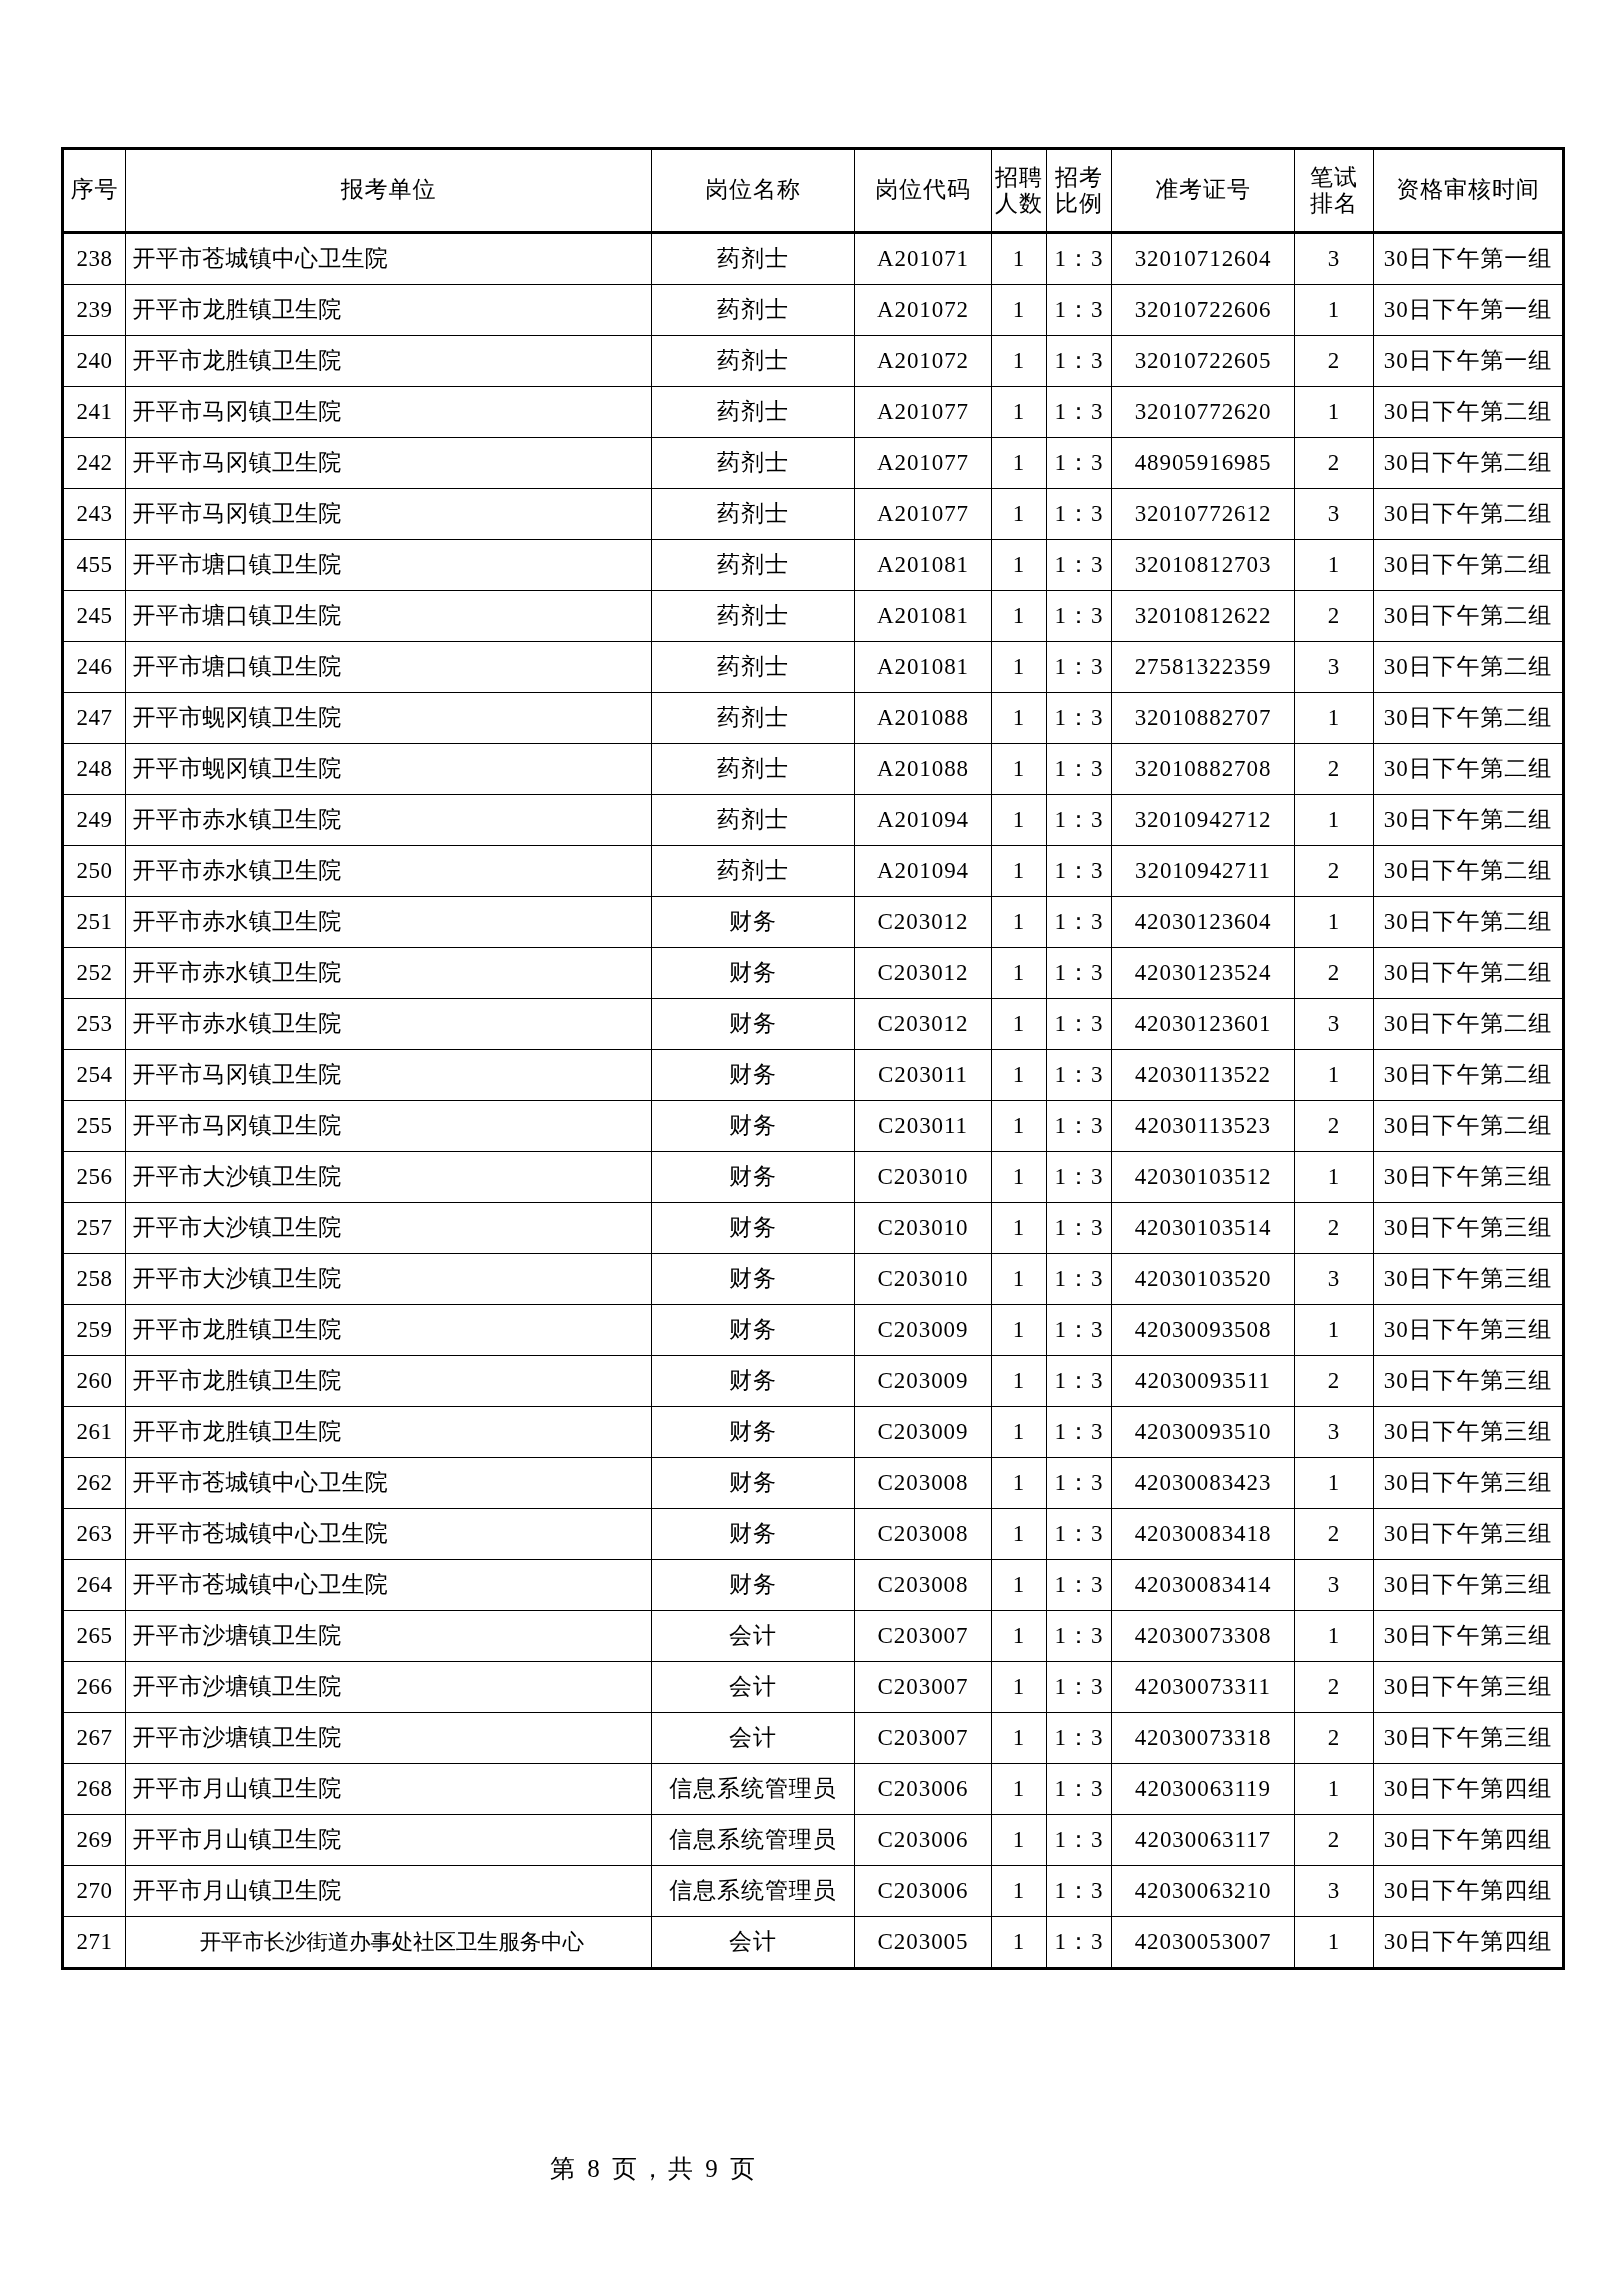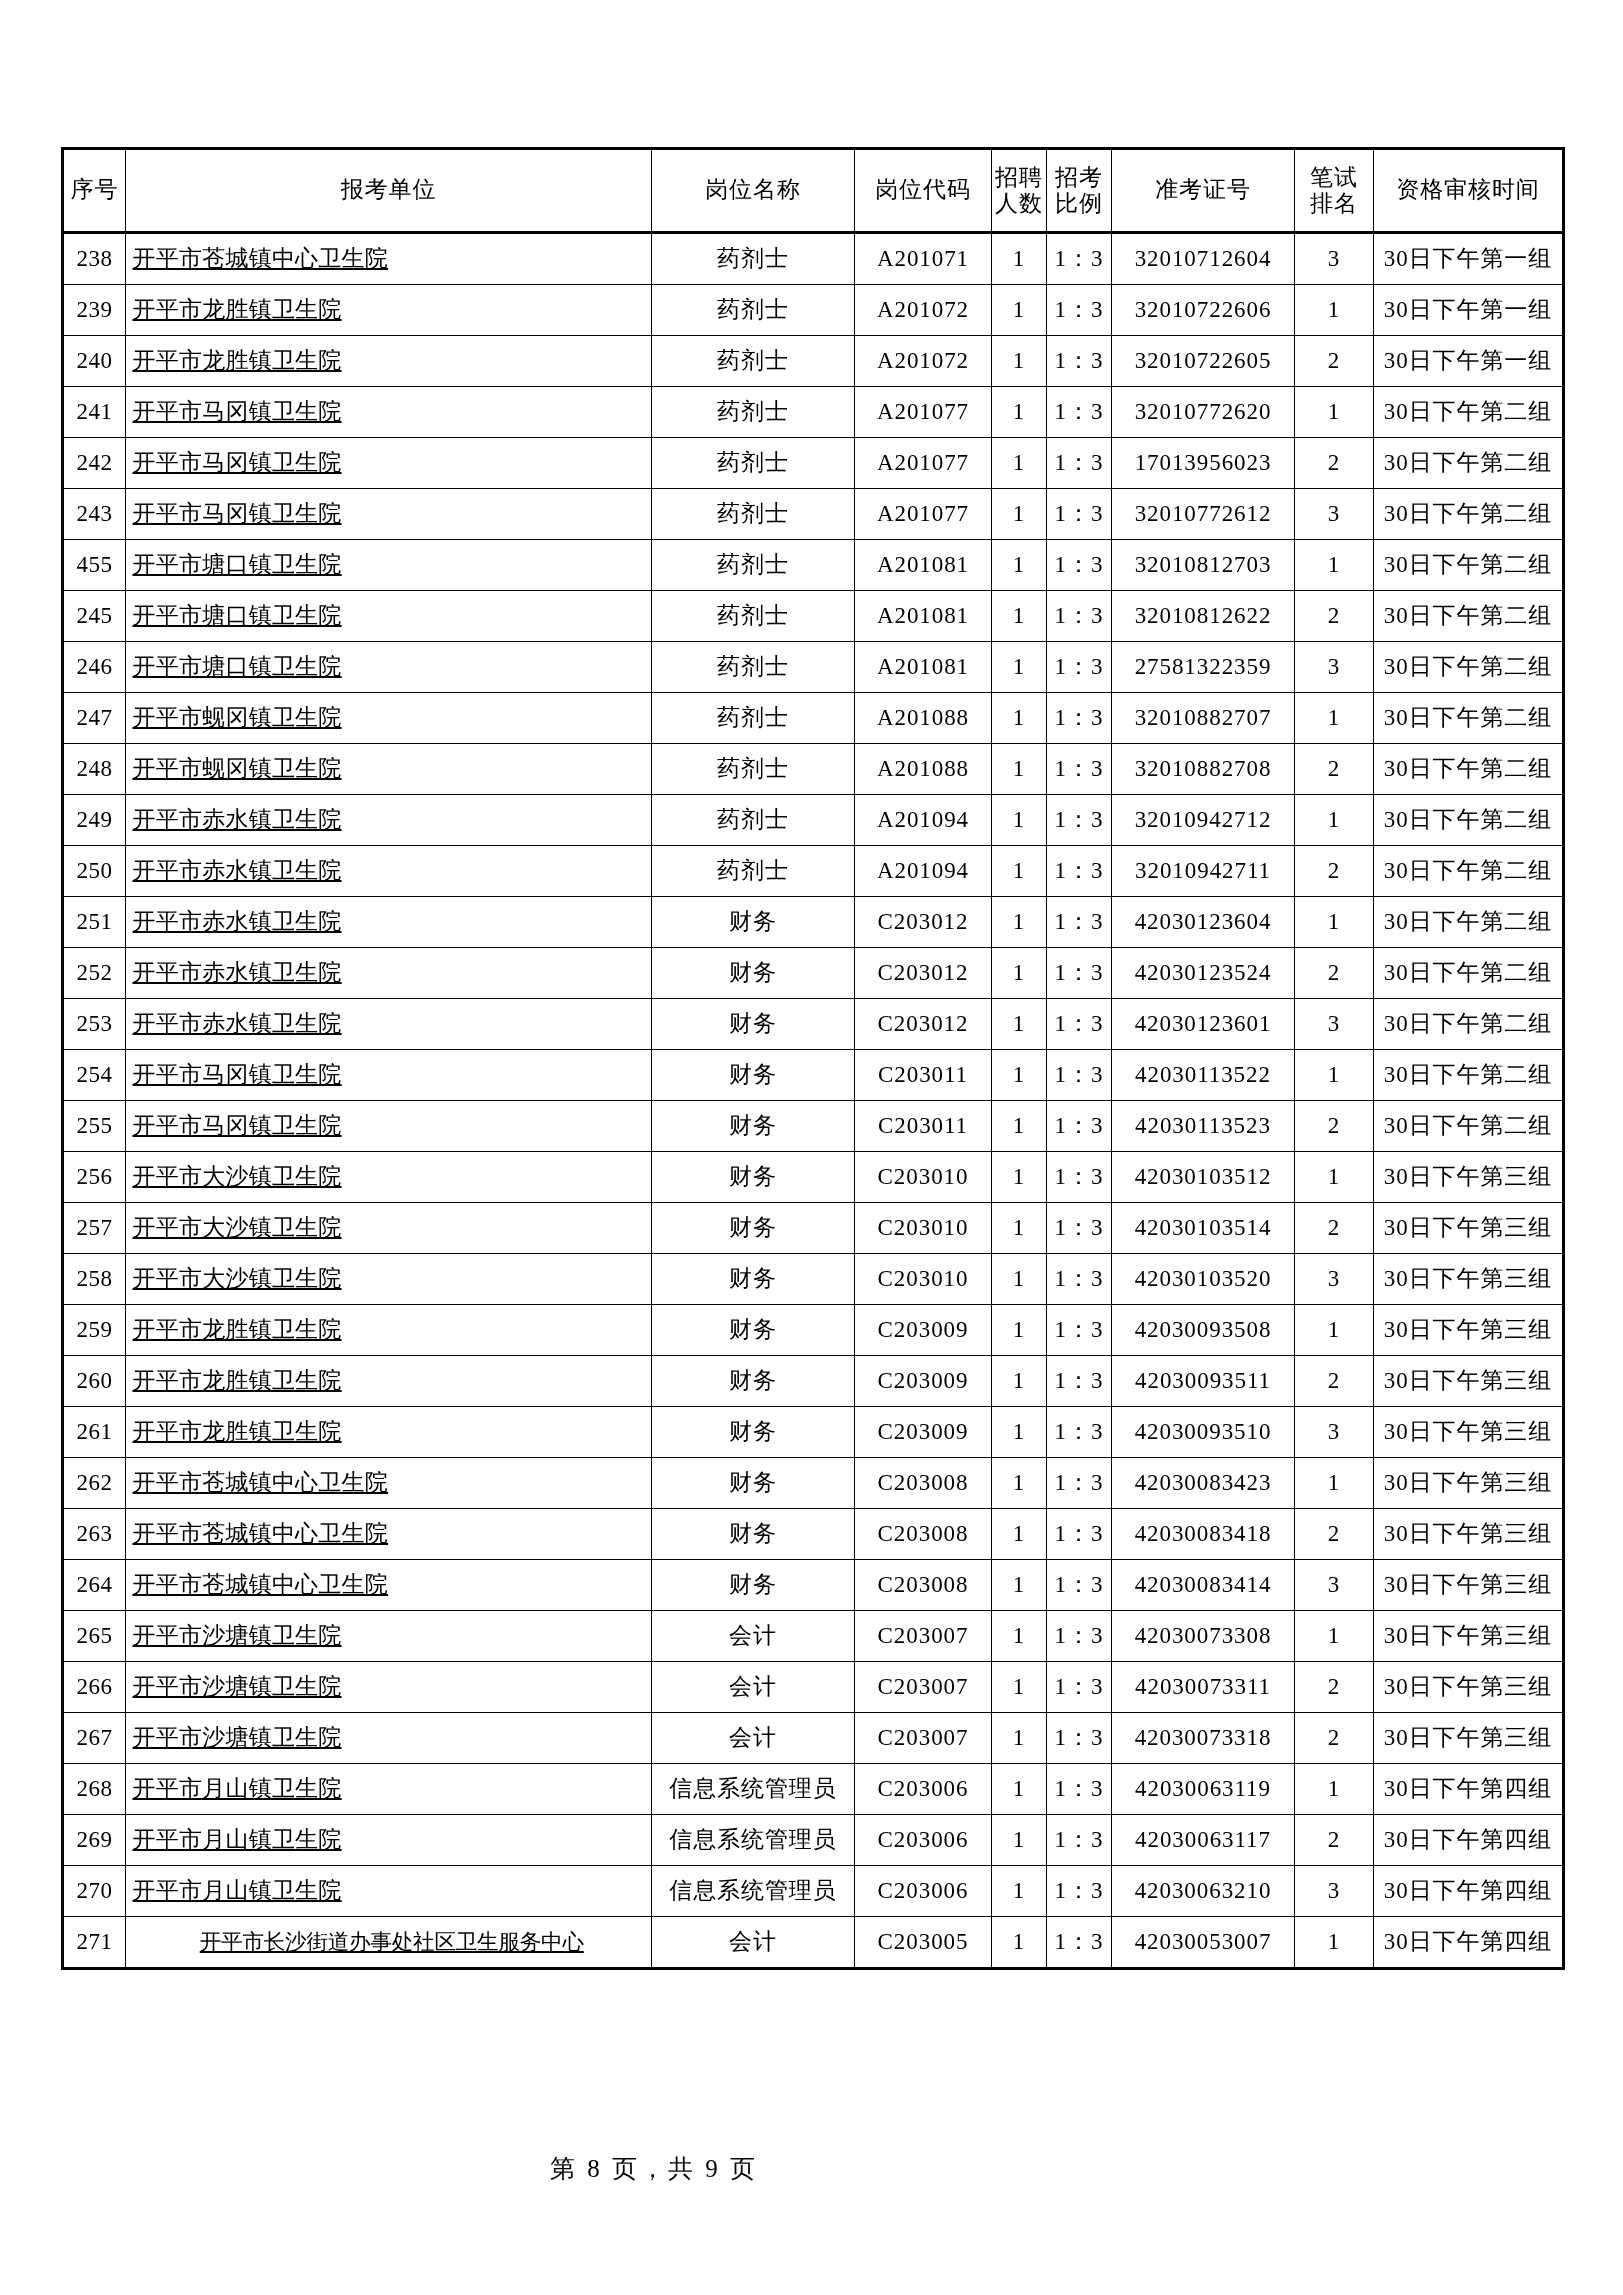--- a/index.html
+++ b/index.html
@@ -59,21 +59,20 @@
   table.roster thead th.two-line {
     line-height: 1.12;
   }
   table.roster tbody td {
     height: 50px;
   }
   table.roster td.unit {
     text-align: left;
     padding-left: 6.5px;
     letter-spacing: 0.01em;
-    text-decoration: underline;
   }
   table.roster td.seq {
     letter-spacing: 0.02em;
     margin-top: 28px;
   }
   table.roster td.unit.narrow {
     font-size: 21.6px;
     letter-spacing: -0.012em;
     text-align: center;
   }
@@ -162,21 +161,21 @@
           <td>1</td>
           <td>30日下午第二组</td>
         </tr>
         <tr>
           <td class="seq">242</td>
           <td class="unit">开平市马冈镇卫生院</td>
           <td>药剂士</td>
           <td>A201077</td>
           <td>1</td>
           <td>1：3</td>
-          <td>17013956023</td>
+          <td>48905916985</td>
           <td>2</td>
           <td>30日下午第二组</td>
         </tr>
         <tr>
           <td class="seq">243</td>
           <td class="unit">开平市马冈镇卫生院</td>
           <td>药剂士</td>
           <td>A201077</td>
           <td>1</td>
           <td>1：3</td>

